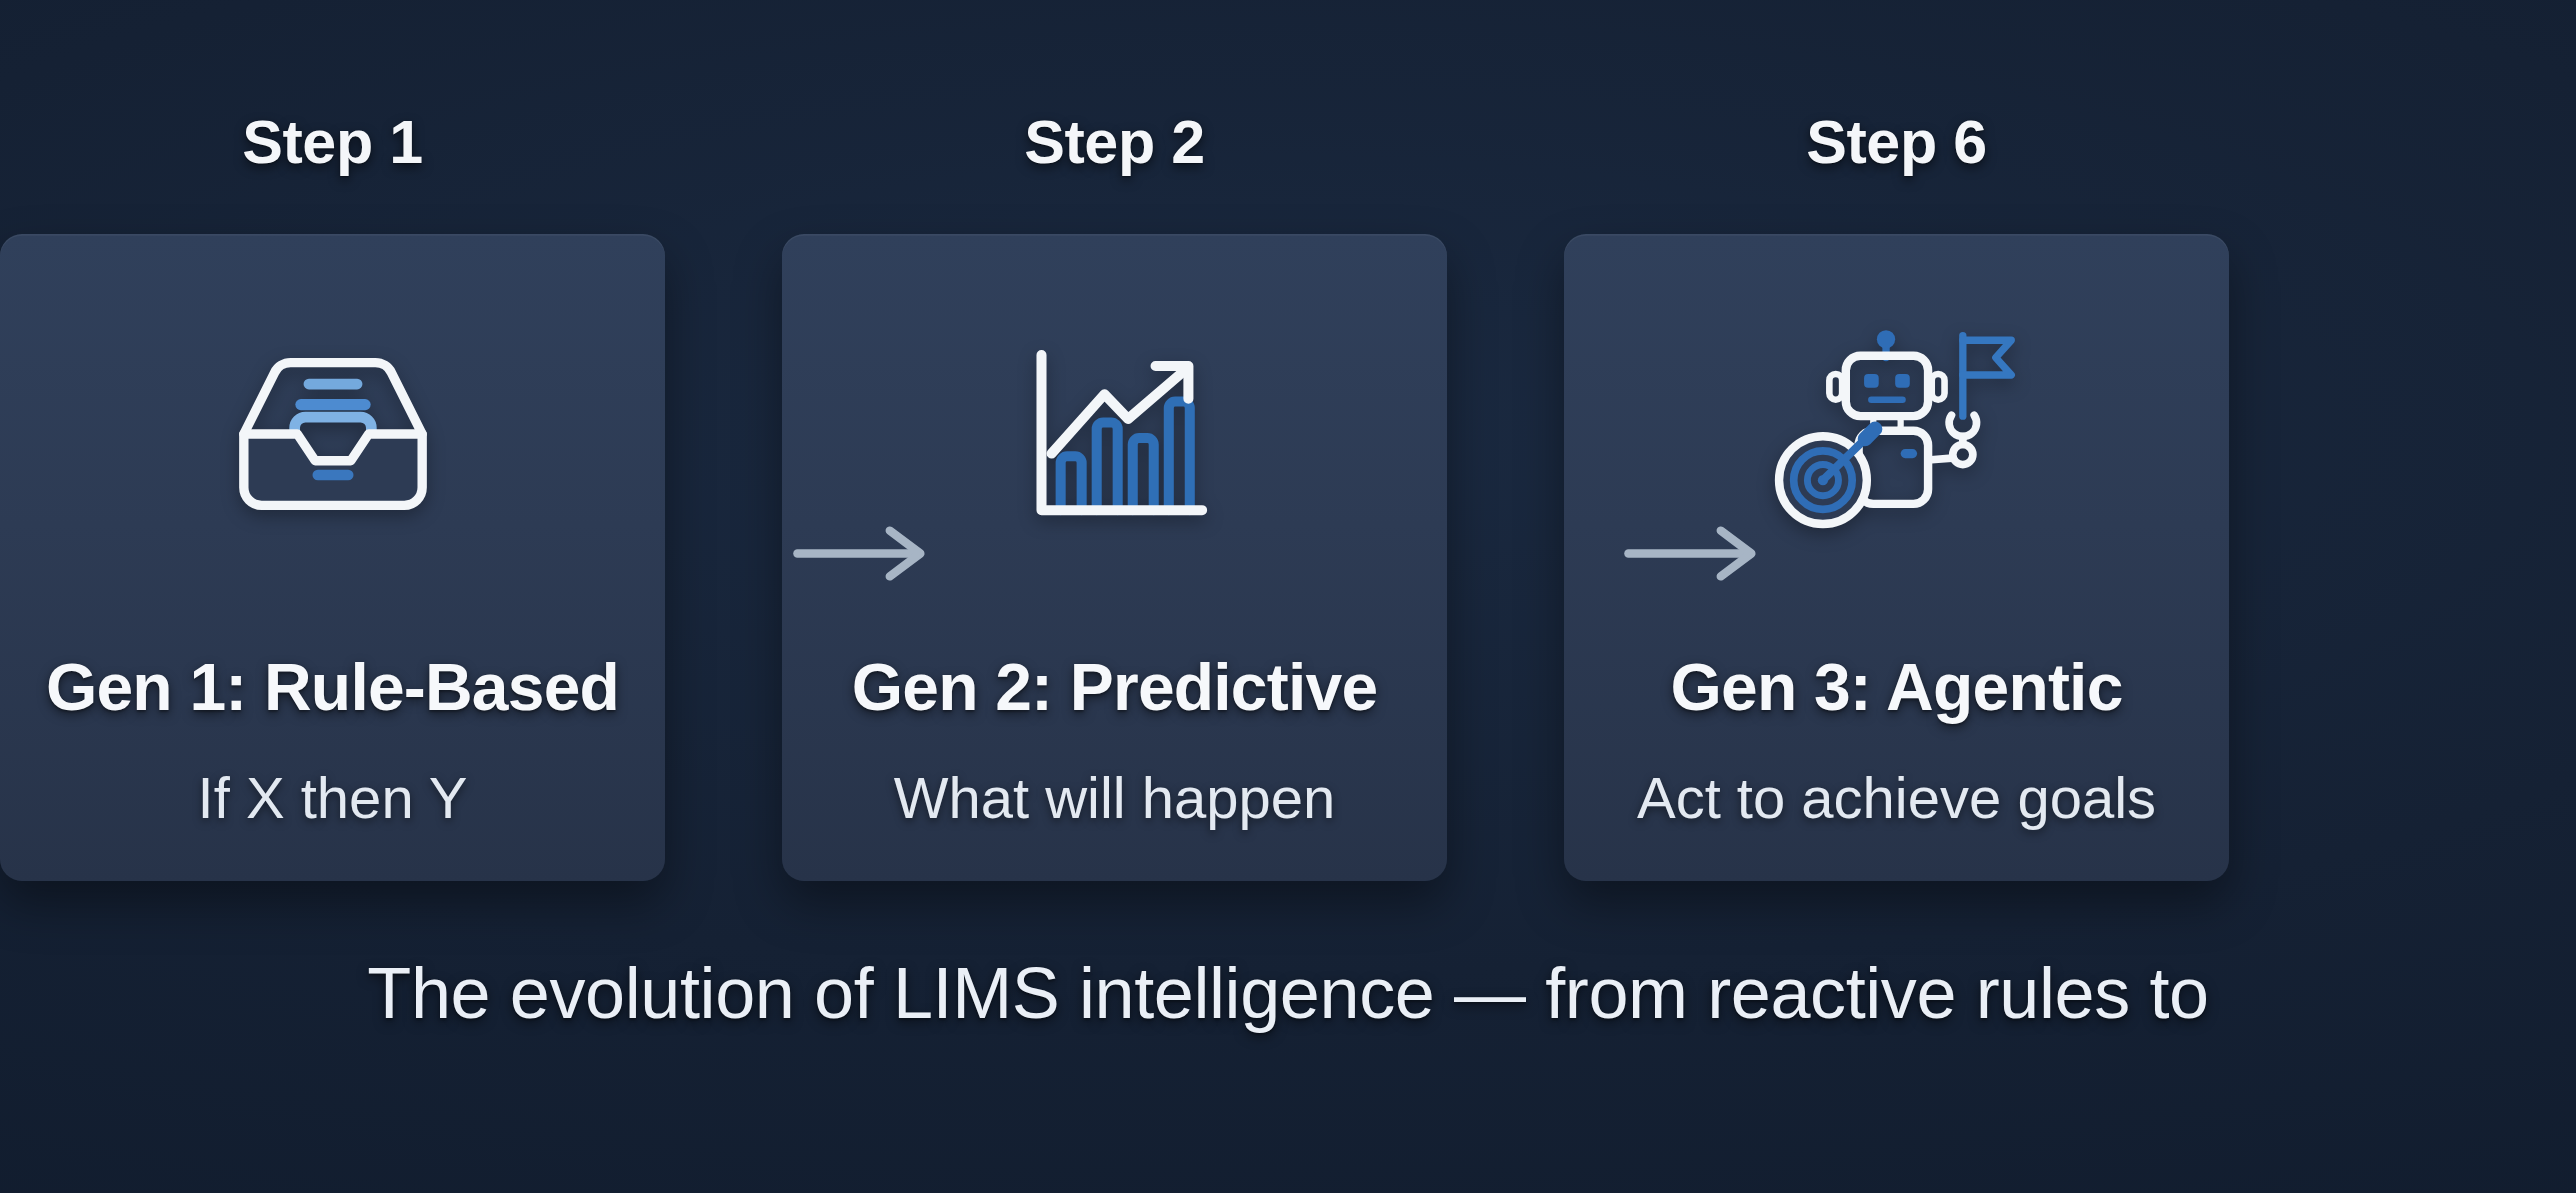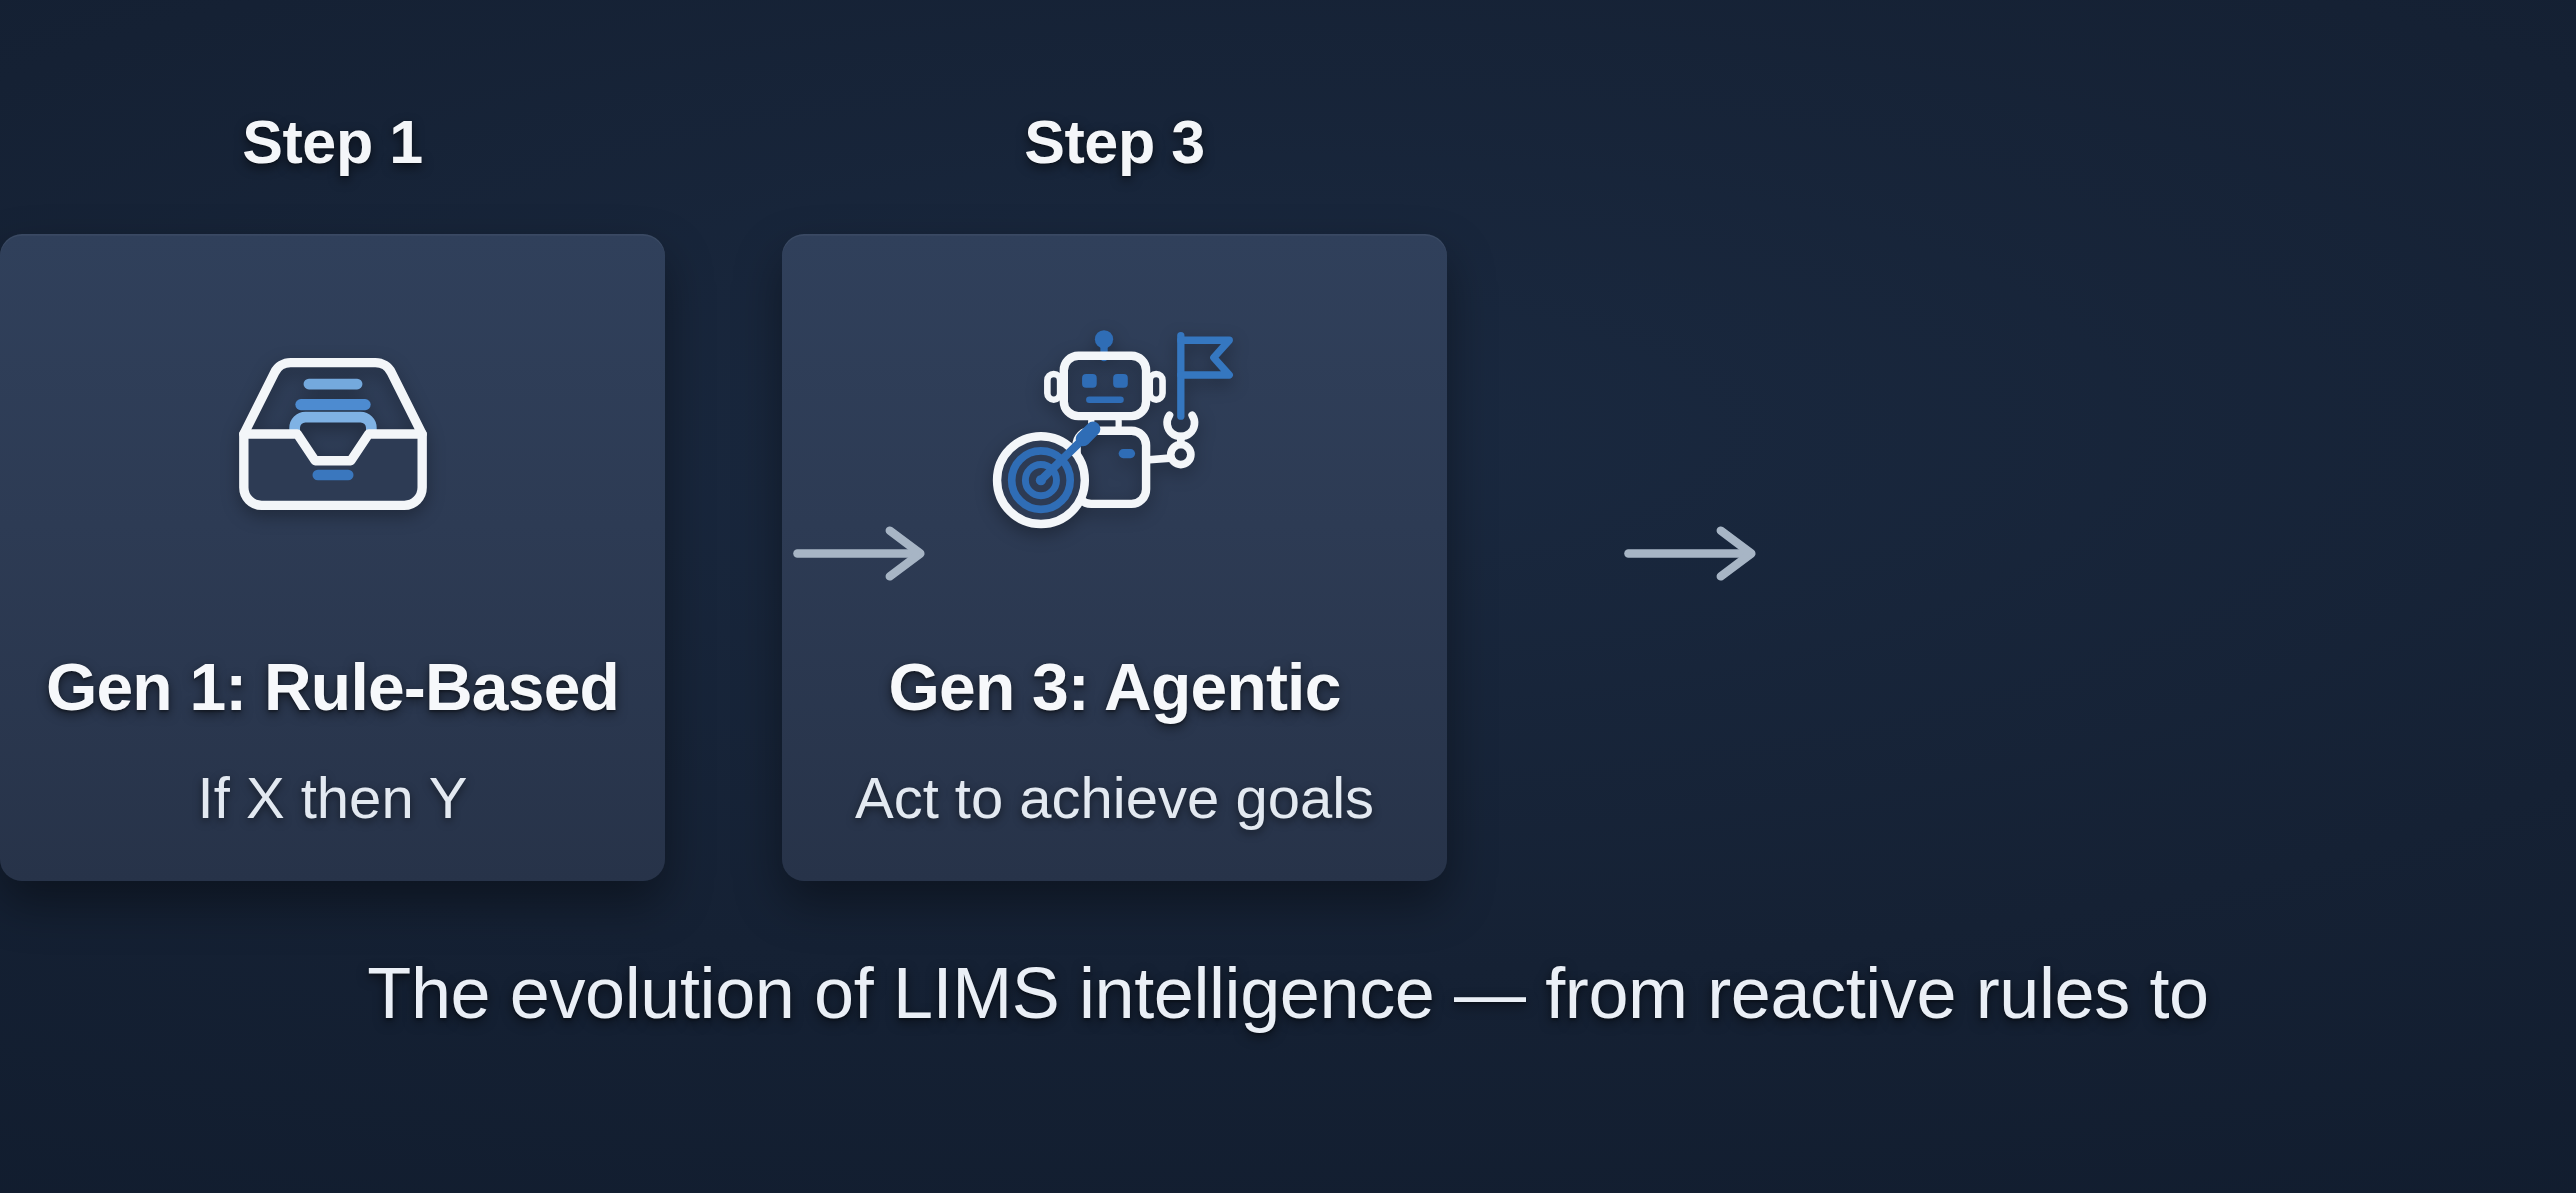--- a/index.html
+++ b/index.html
@@ -114,23 +114,41 @@
             <path d="M5.45 5.11 L2 12 v6 a2 2 0 0 0 2 2 h16 a2 2 0 0 0 2 -2 v-6 l-3.45 -6.89 A2 2 0 0 0 16.76 4 H7.24 a2 2 0 0 0 -1.79 1.11 z" stroke="#f3f6f9" stroke-width="1.05"></path>
             <polyline points="22 12 16 12 14 15 10 15 8 12 2 12" stroke="#f3f6f9" stroke-width="1.05"></polyline>
             <line x1="10.3" y1="16.6" x2="13.7" y2="16.6" stroke="#3a77be" stroke-width="1.2"></line>
           </svg>
         </div>
         <div class="card-title">Gen 1: Rule-Based</div>
         <div class="card-subtitle">If X then Y</div>
       </div>
     </div>
 
-
     <div class="step-col">
-      <div class="step-label">Step 3</div>
+      <div class="step-label">Step 2</div>
+      <div class="card">
+        <div class="icon-box">
+          <svg width="219" height="219" viewBox="0 0 24 24" fill="none" stroke-linecap="round" stroke-linejoin="round">
+            <path d="M6.1 20.4 V15.2 a0.7 0.7 0 0 1 0.7 -0.7 h0.9 a0.7 0.7 0 0 1 0.7 0.7 V20.4" stroke="#2f6fb6" stroke-width="1.1"></path>
+            <path d="M10.05 20.4 V11.5 a0.7 0.7 0 0 1 0.7 -0.7 h0.9 a0.7 0.7 0 0 1 0.7 0.7 V20.4" stroke="#2f6fb6" stroke-width="1.1"></path>
+            <path d="M14.0 20.4 V13.2 a0.7 0.7 0 0 1 0.7 -0.7 h0.9 a0.7 0.7 0 0 1 0.7 0.7 V20.4" stroke="#2f6fb6" stroke-width="1.1"></path>
+            <path d="M17.95 20.4 V9.2 a0.7 0.7 0 0 1 0.7 -0.7 h0.9 a0.7 0.7 0 0 1 0.7 0.7 V20.4" stroke="#2f6fb6" stroke-width="1.1"></path>
+            <polyline points="4 3.4 4 20.4 21.6 20.4" stroke="#f3f6f9" stroke-width="1.1"></polyline>
+            <polyline points="5.1 14.2 10.9 7.7 13.5 10.4 19.9 4.9" stroke="#f3f6f9" stroke-width="1.1"></polyline>
+            <polyline points="16.5 4.6 20.1 4.6 20.1 8.2" stroke="#f3f6f9" stroke-width="1.1"></polyline>
+          </svg>
+        </div>
+        <div class="card-title">Gen 2: Predictive</div>
+        <div class="card-subtitle">What will happen</div>
+      </div>
+    </div>
+
+    <div class="step-col">
+      <div class="step-label">Step 6</div>
       <div class="card">
         <div class="icon-box">
           <svg width="256" height="229" viewBox="-5 -1 140 121" fill="none" stroke-linecap="round" stroke-linejoin="round">
 
             <line x1="101" y1="6" x2="101" y2="50" stroke="#3577c0" stroke-width="4"></line>
             <path d="M101 8.5 h26.5 l-8.5 9.5 8.5 9.5 h-26.5" stroke="#3577c0" stroke-width="4"></path>
 
             <line x1="59" y1="12" x2="59" y2="18" stroke="#2f6db6" stroke-width="4"></line>
             <circle cx="59" cy="8" r="5" fill="#2f6db6"></circle>
 

